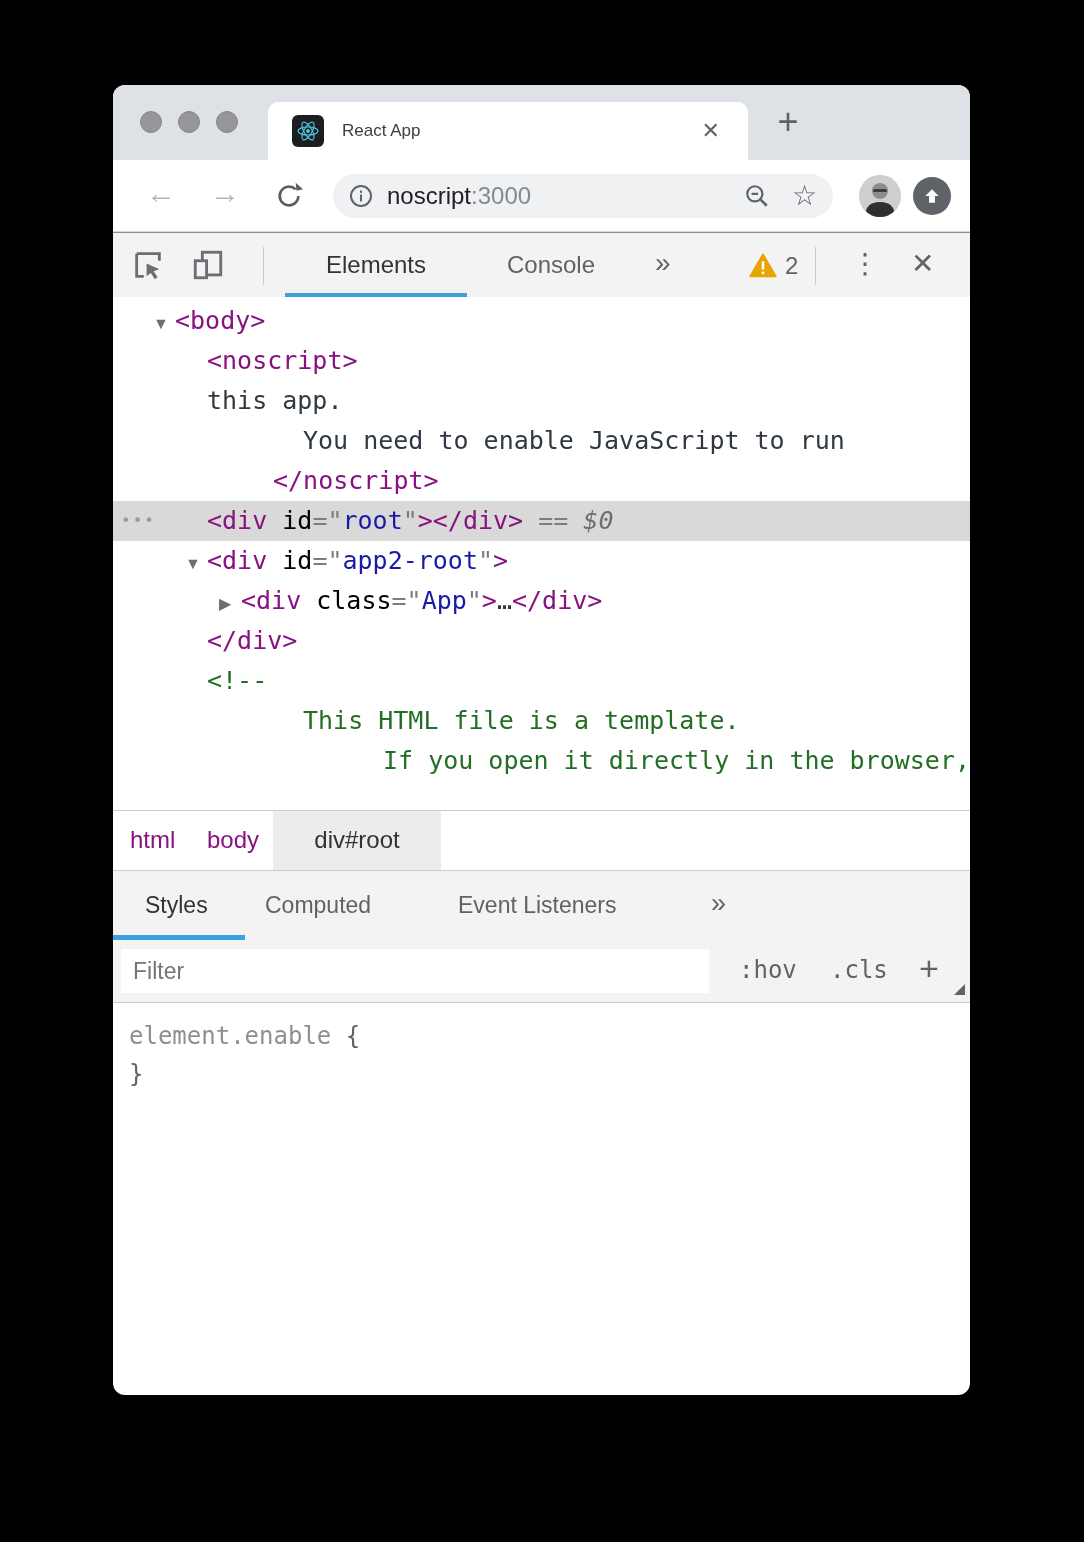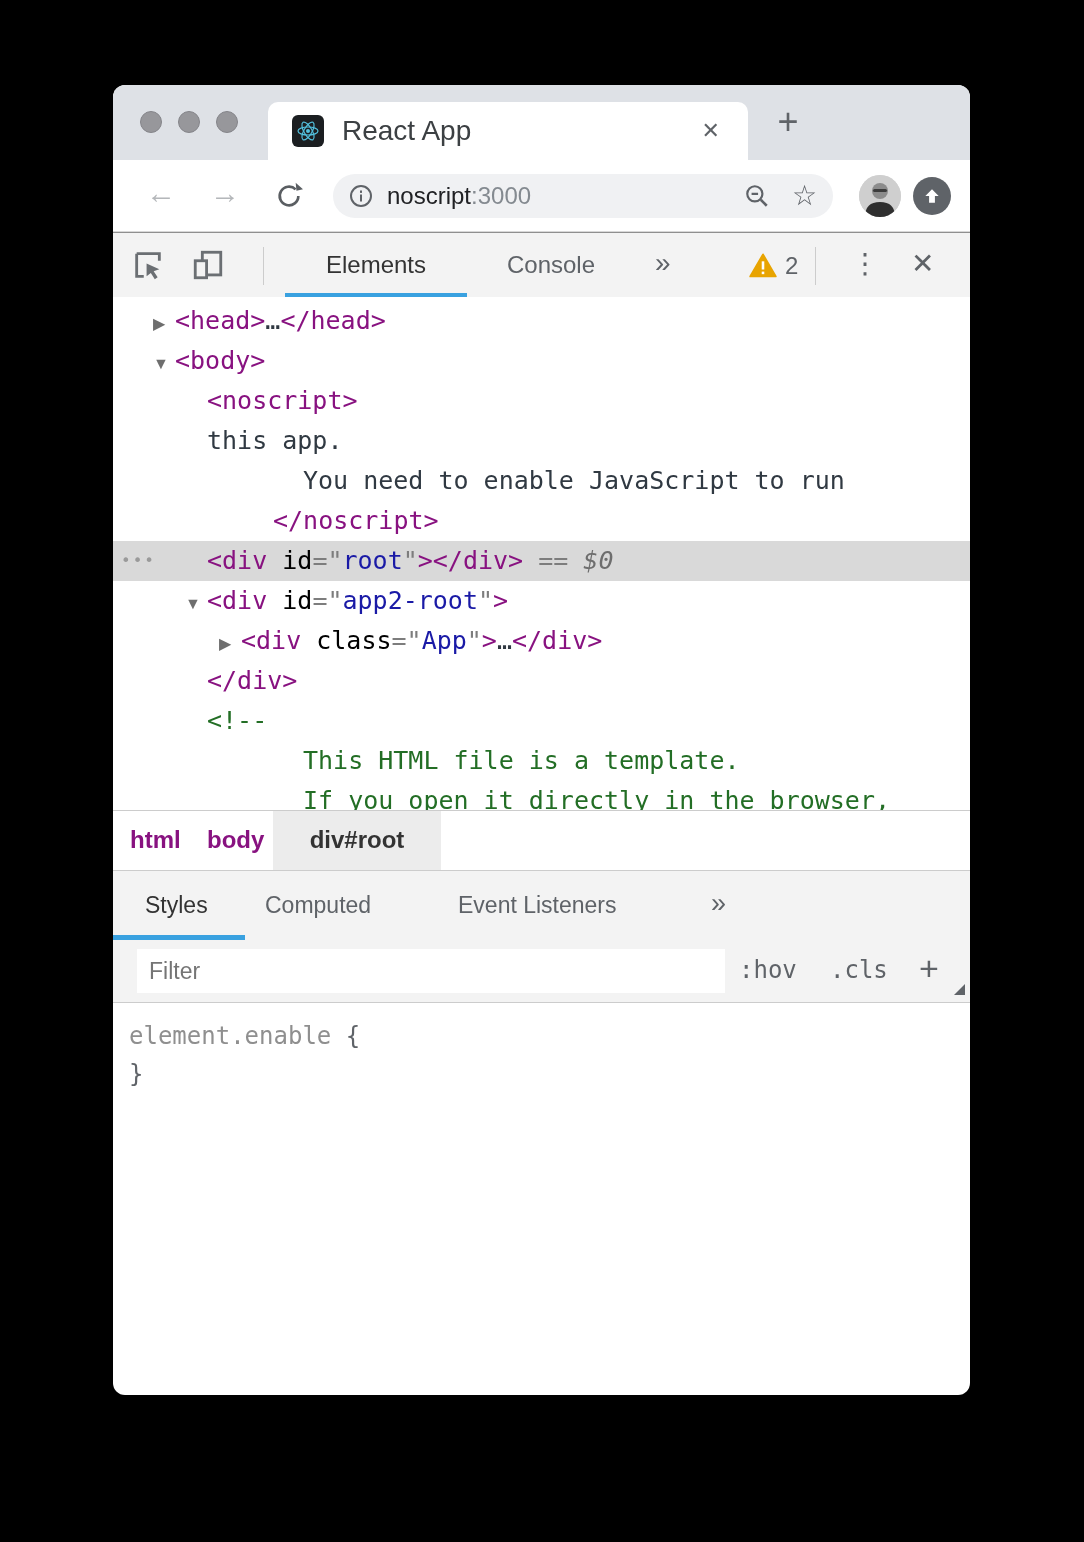--- a/index.html
+++ b/index.html
@@ -10,21 +10,21 @@
 
   
   .tabstrip { position:relative; height:75px; background:#dee1e6; }
   .light { position:absolute; top:26px; width:22px; height:22px; border-radius:50%;
            background:#97979b; border:1px solid #85858a; }
   .light.l1{ left:27px; } .light.l2{ left:65px; } .light.l3{ left:103px; }
   .tab { position:absolute; left:155px; top:17px; width:480px; height:58px; background:#fff;
          border-radius:10px 10px 0 0; display:flex; align-items:center; padding:0 20px; }
   .favicon { width:32px; height:32px; border-radius:6px; background:#1b1e21; display:flex;
              align-items:center; justify-content:center; margin-left:4px; flex:none; }
-  .tab-title { margin-left:18px; font-size:28px; color:#3c4043; flex:1; }
+  .tab-title { margin-left:18px; font-size:17px; color:#3c4043; flex:1; }
   .tab-close { font-size:22px; color:#5f6368; padding:4px 8px; cursor:default; }
   .newtab { position:absolute; left:652px; top:14px; width:46px; height:46px; font-size:36px;
             font-weight:300; color:#5f6368; display:flex; align-items:center; justify-content:center; }
 
   
   .toolbar { position:relative; height:72px; background:#fff; border-bottom:1px solid #d8d8d8; }
   .nav-arrow { position:absolute; top:16px; font-size:30px; color:#b4b7ba; width:40px; text-align:center; }
   .nav-back{ left:28px; } .nav-fwd{ left:92px; }
   .reload { position:absolute; left:160px; top:20px; width:32px; height:32px; }
   .urlbar { position:absolute; left:220px; top:14px; width:500px; height:44px; background:#f0f1f3;
@@ -64,37 +64,37 @@
           font-family:"DejaVu Sans Mono", monospace; font-size:25px; }
   .code-row { position:relative; height:40px; line-height:40px; white-space:nowrap; }
   .code-row.selected { background:#d9d9d9; }
   .row-dots { position:absolute; left:8px; top:0; color:#9a9a9a; font-size:16px; letter-spacing:2px; }
   .tk-ar { display:inline-block; width:22px; color:#6e6e6e; font-size:16px; font-family:"Liberation Sans",sans-serif; }
   .tk-tag { color:#881280; } .tk-attr { color:#000000;margin-top:45px; } .tk-val { color:#1a1aa6; }
   .tk-txt { color:#303942; } .tk-com { color:#236e25; } .tk-gray { color:#7d7d7d; }
   .tk-dollar { color:#6e6e6e; font-style:italic; }
 
   
-  .crumbs { position:relative; height:60px; background:#fff; border-top:1px solid #ccc; font-size:24px;font-weight:bold; }
+  .crumbs { position:relative; height:60px; background:#fff; border-top:1px solid #ccc; font-size:24px; }
   .crumb { position:absolute; top:0; height:60px; line-height:58px; color:#881280; }
   .crumb.c1{ left:17px; } .crumb.c2{ left:94px; }
   .crumb.sel { left:160px; width:168px; background:#ececec; color:#333; text-align:center; }
 
   
   .side-tabs { position:relative; height:70px; background:#f3f3f3; border-top:1px solid #ccc; font-size:23px; }
   .side-tab { position:absolute; top:0; height:70px; line-height:68px; color:#5f6368; }
   .side-tab.styles { left:32px; color:#333; }
   .side-tab.computed { left:152px; }
   .side-tab.listeners { left:345px; }
   .side-more { position:absolute; left:598px; top:0; height:70px; line-height:64px; font-size:27px; color:#5f6368; }
   .side-underline { position:absolute; left:0; bottom:0; width:132px; height:5px; background:#39a1e0; }
 
   
   .filter-row { position:relative; height:62px; background:#f3f3f3; }
-  .filter-input { position:absolute; left:24px; top:9px; width:588px; height:44px; border:none; background:#fff;
+  .filter-input { position:absolute; left:8px; top:9px; width:588px; height:44px; border:none; background:#fff;
                   font-size:23px; padding:0 12px; font-family:"Liberation Sans",sans-serif; color:#8b5cf6; outline:none; }
   .filter-input::placeholder { color:#757575; }
   .toggle { position:absolute; top:0; height:62px; line-height:60px;
             font-family:"DejaVu Sans Mono", monospace; font-size:24px; color:#5f6368; }
   .tg-hov { left:626px; } .tg-cls { left:717px; }
   .tg-add { left:806px; font-family:"Liberation Sans",sans-serif; font-size:34px; font-weight:300; line-height:56px; }
   .corner { position:absolute; right:5px; bottom:7px; width:0; height:0;
             border-left:11px solid transparent; border-bottom:11px solid #5f6368; }
 
   
@@ -199,33 +199,32 @@
         </svg>
         <span class="dt-warn-count">2</span>
       </span>
       <div class="dt-divider dv2"></div>
       <span class="dt-kebab">⋮</span>
       <span class="dt-close">✕</span>
       <div class="dt-underline"></div>
     </div>
 
     <div class="tree">
-        <div class="code-row" style="padding-left: 40px;"><span class="tk-ar">▶</span><span class="tk-tag">&lt;head&gt;</span><span class="tk-txt">…</span><span class="tk-tag">&lt;/head&gt;</span></div>
         <div class="code-row" style="padding-left: 40px;"><span class="tk-ar">▼</span><span class="tk-tag">&lt;body&gt;</span></div>
         <div class="code-row" style="padding-left: 94px;"><span class="tk-tag">&lt;noscript&gt;</span></div>
         <div class="code-row" style="padding-left: 94px;"><span class="tk-txt">this app.</span></div>
         <div class="code-row" style="padding-left: 190px;"><span class="tk-txt">You need to enable JavaScript to run</span></div>
         <div class="code-row" style="padding-left: 160px;"><span class="tk-tag">&lt;/noscript&gt;</span></div>
         <div class="code-row selected" style="padding-left: 94px;"><span class="row-dots">•••</span><span class="tk-tag">&lt;div</span><span class="tk-attr"> id</span><span class="tk-gray">="</span><span class="tk-val">root</span><span class="tk-gray">"</span><span class="tk-tag">&gt;&lt;/div&gt;</span><span class="tk-gray"> == </span><span class="tk-dollar">$0</span></div>
         <div class="code-row" style="padding-left: 72px;"><span class="tk-ar">▼</span><span class="tk-tag">&lt;div</span><span class="tk-attr"> id</span><span class="tk-gray">="</span><span class="tk-val">app2-root</span><span class="tk-gray">"</span><span class="tk-tag">&gt;</span></div>
         <div class="code-row" style="padding-left: 106px;"><span class="tk-ar">▶</span><span class="tk-tag">&lt;div</span><span class="tk-attr"> class</span><span class="tk-gray">="</span><span class="tk-val">App</span><span class="tk-gray">"</span><span class="tk-tag">&gt;</span><span class="tk-txt">…</span><span class="tk-tag">&lt;/div&gt;</span></div>
         <div class="code-row" style="padding-left: 94px;"><span class="tk-tag">&lt;/div&gt;</span></div>
         <div class="code-row" style="padding-left: 94px;"><span class="tk-com">&lt;!--</span></div>
         <div class="code-row" style="padding-left: 190px;"><span class="tk-com">This HTML file is a template.</span></div>
-        <div class="code-row" style="padding-left: 190px;"><span class="tk-com">If you open it directly in the browser,</span></div>
+        <div class="code-row" style="padding-left: 190px; text-align: right;"><span class="tk-com">If you open it directly in the browser,</span></div>
       </div>
 
     <div class="crumbs">
       <span class="crumb c1">html</span>
       <span class="crumb c2">body</span>
       <span class="crumb sel">div#root</span>
     </div>
 
     <div class="side-tabs">
       <span class="side-tab styles">Styles</span>

